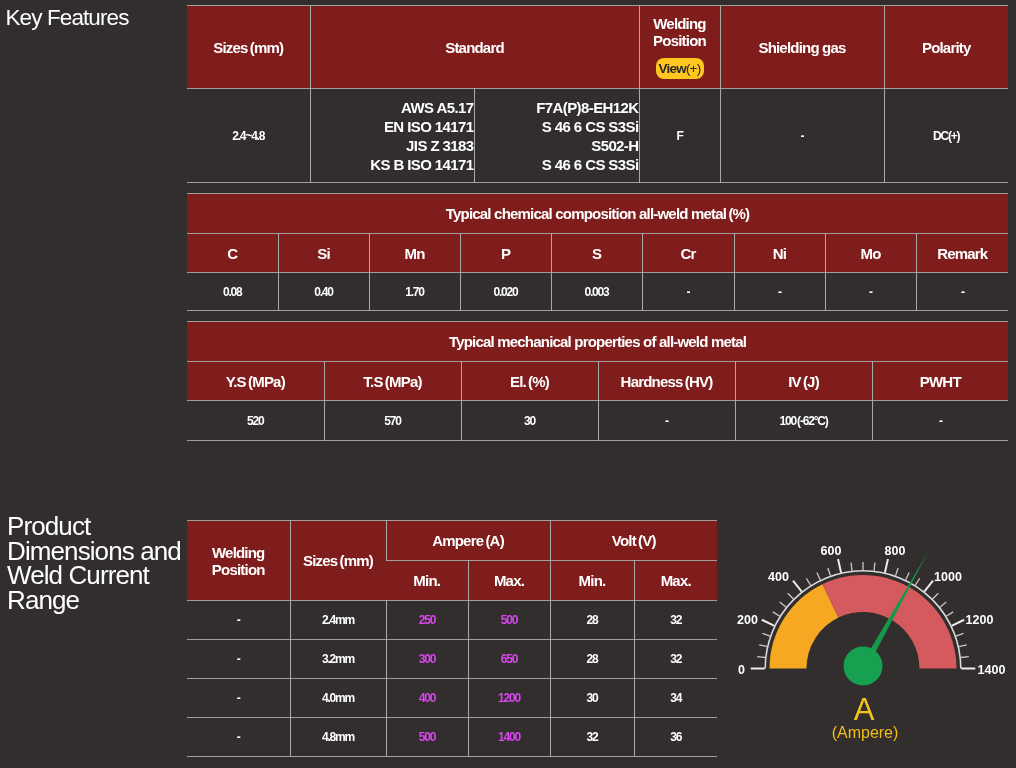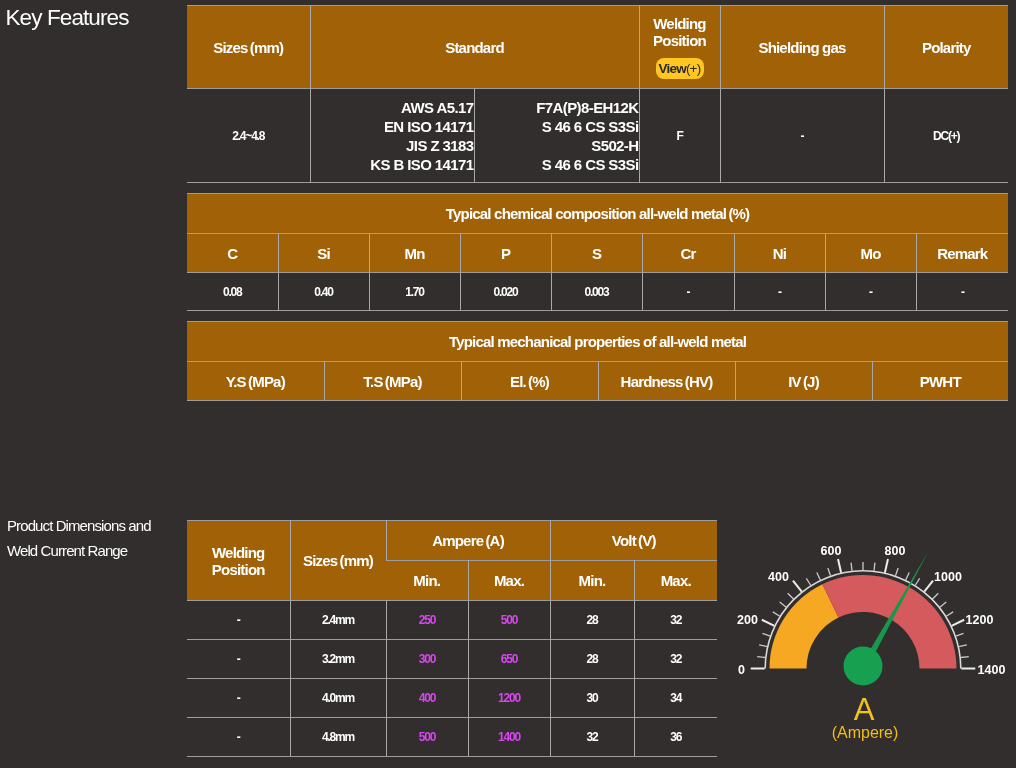--- a/index.html
+++ b/index.html
@@ -1,21 +1,21 @@
 <!DOCTYPE html>
 <html><head><meta charset="utf-8"><style>
 *{margin:0;padding:0;box-sizing:border-box}
 html,body{width:1016px;height:768px;background:#312e2d;overflow:hidden}
 body{font-family:"Liberation Sans",sans-serif;position:relative;color:#ffffff}
-h2{position:absolute;font-size:15px;font-weight:400;color:#fff;letter-spacing:-0.9px}
+h2{position:absolute;font-size:26px;font-weight:400;color:#fff;letter-spacing:-0.9px}
 table{position:absolute;border-collapse:collapse;table-layout:fixed;font-family:"Liberation Sans",sans-serif}
 tr{border-top:1px solid #9d9d9d;border-bottom:1px solid #9d9d9d}
 th,td{text-align:center;vertical-align:middle;font-weight:700;font-size:15px;color:#fff;padding:0;letter-spacing:-0.8px}
 th+th,td+td{border-left:1px solid #a8a8a8}
-tr.hd th{background:#a16207}
+tr.hd th{background:#7f1d1d}
 td{font-size:12px;letter-spacing:-1.2px}
 td.list{text-align:right;padding-left:6px;font-size:15px;line-height:19px;letter-spacing:-0.6px}
 td.am{color:#d946ef}
 th.ttl{font-size:15px}
 .badge{display:inline-block;margin-top:9px;width:48px;height:21px;line-height:21px;
  border-radius:8px;background:#ffc720;color:#2b2826;font-size:13.5px;font-weight:400}
 </style></head>
 <body>
 <h2 style="left:5.5px;top:4.7px;font-size:22.5px">Key Features</h2>
 <h2 style="left:7px;top:514px;width:176px;line-height:24.6px">Product Dimensions and Weld Current Range</h2>
@@ -99,20 +99,28 @@
       <tr class="hd" style="height:40px">
         <th colspan="6" class="ttl">Typical mechanical properties of all-weld metal</th>
       </tr>
       <tr class="hd" style="height:39px">
         <th>Y.S (MPa)</th>
         <th>T.S (MPa)</th>
         <th>El. (%)</th>
         <th>Hardness (HV)</th>
         <th>IV (J)</th>
         <th>PWHT</th>
+      </tr>
+      <tr class="dt" style="height:40px">
+        <td>520</td>
+        <td>570</td>
+        <td>30</td>
+        <td>-</td>
+        <td>100 (-62°C)</td>
+        <td>-</td>
       </tr>
     </tbody>
   </table>
 <table style="left:187px;top:520px;width:530px">
     <colgroup>
       <col style="width:103px">
       <col style="width:96px">
       <col style="width:82px">
       <col style="width:82px">
       <col style="width:84px">

